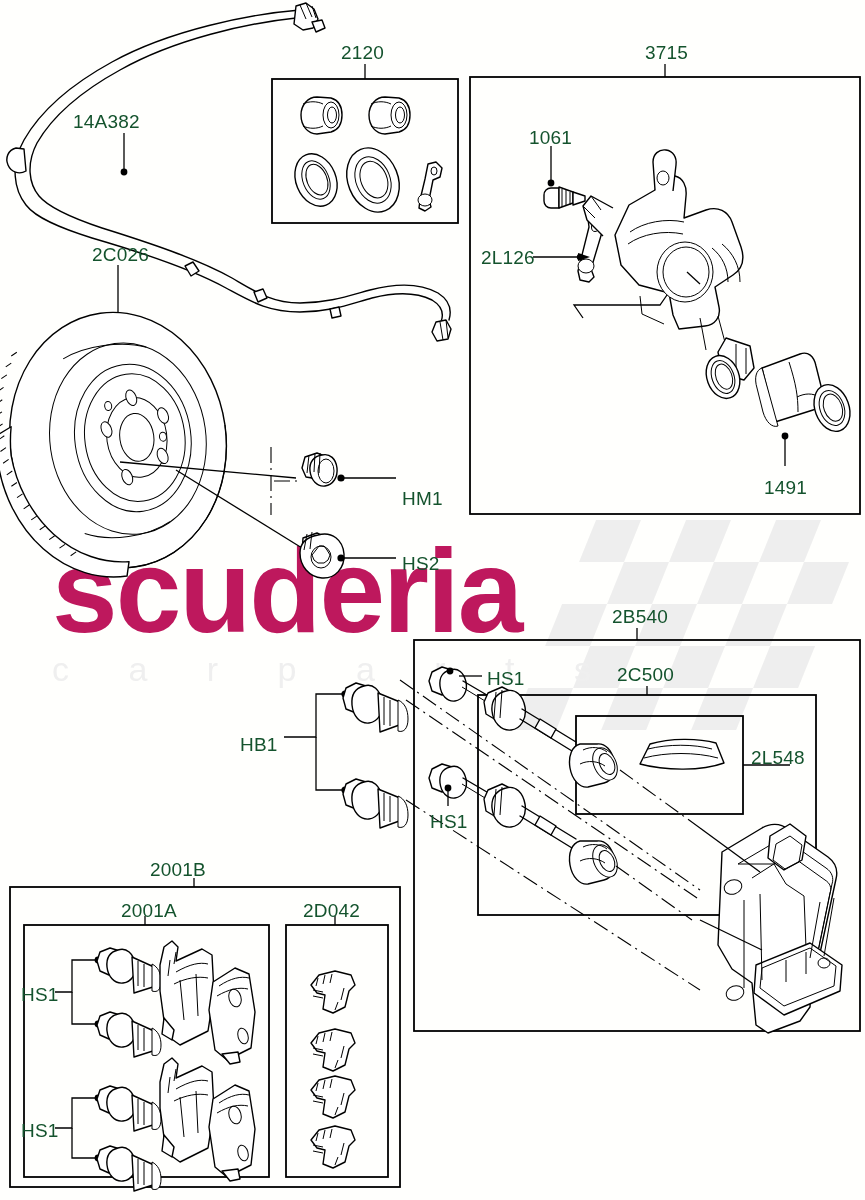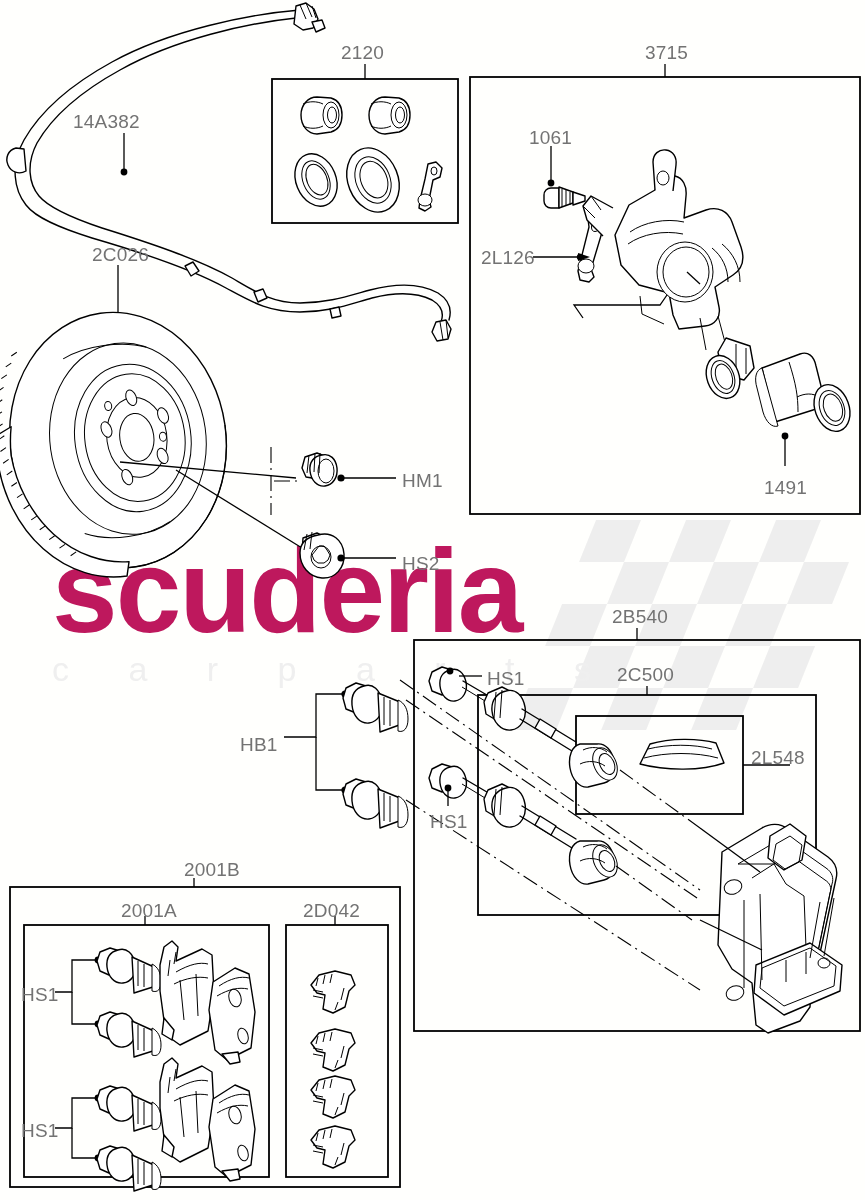--- a/index.html
+++ b/index.html
@@ -1,21 +1,21 @@
 <!DOCTYPE html>
 <html><head>
 <meta charset="utf-8">
 <style>
   html,body{margin:0;padding:0;background:#ffffff;}
   body{font-family:"Liberation Sans",sans-serif;}
   #page{position:relative;width:865px;height:1200px;background:#fffffd;overflow:hidden;}
   .layer{position:absolute;left:0;top:0;width:865px;height:1200px;}
   #svg-art{z-index:3;}
   #svg-wm{z-index:1;}
-  .lbl{position:absolute;color:#737373;font-family:"Liberation Sans",sans-serif;
+  .lbl{position:absolute;color:#14532d;font-family:"Liberation Sans",sans-serif;
        font-size:19px;font-weight:400;letter-spacing:.2px;white-space:nowrap;z-index:5;
        line-height:1;}
   .wm-text{position:absolute;z-index:2;white-space:nowrap;font-family:"Liberation Sans",sans-serif;}
   #wm-scuderia{left:52px;top:523px;font-size:118px;font-weight:700;color:#be185d;letter-spacing:-2px;}
   #wm-carparts{left:52px;top:650px;font-size:34px;font-weight:400;color:#efefef;letter-spacing:25px;}
 </style>
 </head>
 <body>
 
 <div id="page">
@@ -523,27 +523,27 @@
     </g>
   </svg>
 
   <div class="lbl" style="left:73px;top:112px">14A382</div>
   <div class="lbl" style="left:341px;top:43px">2120</div>
   <div class="lbl" style="left:645px;top:43px">3715</div>
   <div class="lbl" style="left:529px;top:128px">1061</div>
   <div class="lbl" style="left:481px;top:248px">2L126</div>
   <div class="lbl" style="left:764px;top:478px">1491</div>
   <div class="lbl" style="left:92px;top:245px">2C026</div>
-  <div class="lbl" style="left:402px;top:471px">HM1</div>
+  <div class="lbl" style="left:402px;top:489px">HM1</div>
   <div class="lbl" style="left:402px;top:554px">HS2</div>
   <div class="lbl" style="left:612px;top:607px">2B540</div>
   <div class="lbl" style="left:617px;top:665px">2C500</div>
   <div class="lbl" style="left:751px;top:748px">2L548</div>
   <div class="lbl" style="left:487px;top:669px">HS1</div>
   <div class="lbl" style="left:430px;top:812px">HS1</div>
   <div class="lbl" style="left:240px;top:735px">HB1</div>
-  <div class="lbl" style="left:184px;top:860px">2001B</div>
+  <div class="lbl" style="left:150px;top:860px">2001B</div>
   <div class="lbl" style="left:121px;top:901px">2001A</div>
   <div class="lbl" style="left:303px;top:901px">2D042</div>
   <div class="lbl" style="left:21px;top:985px">HS1</div>
   <div class="lbl" style="left:21px;top:1121px">HS1</div>
 
 </div>
 
 </body></html>

